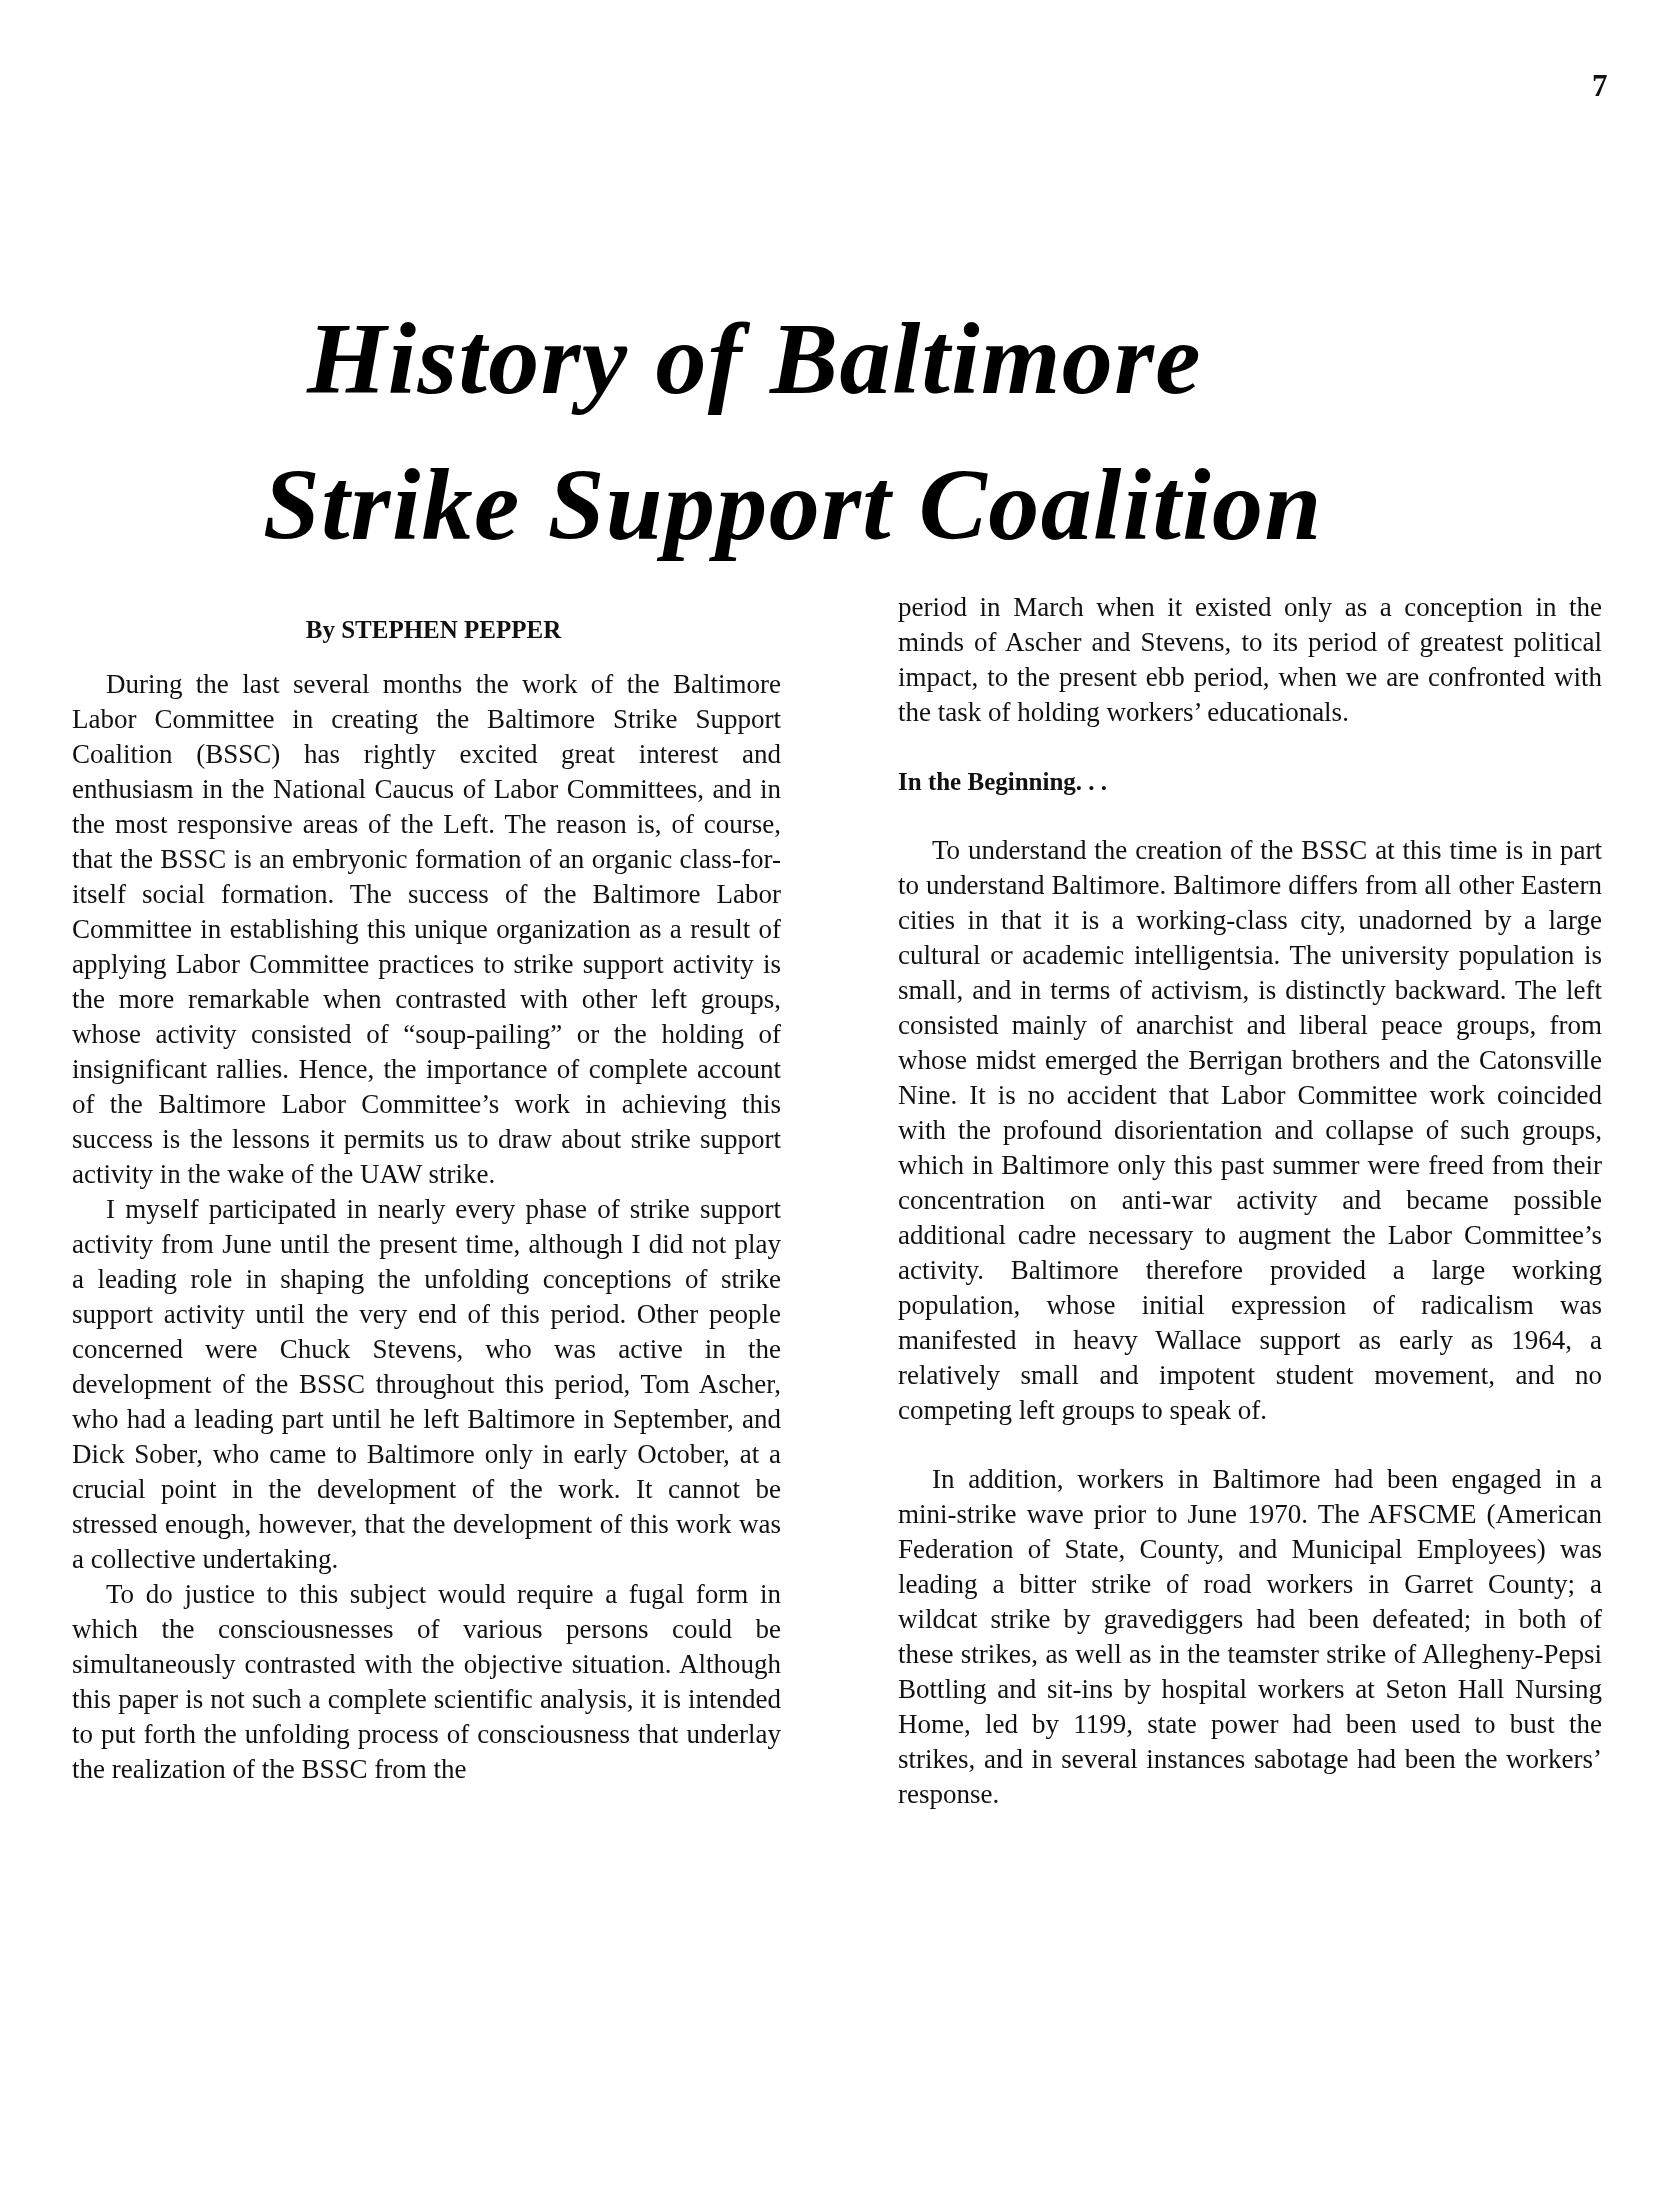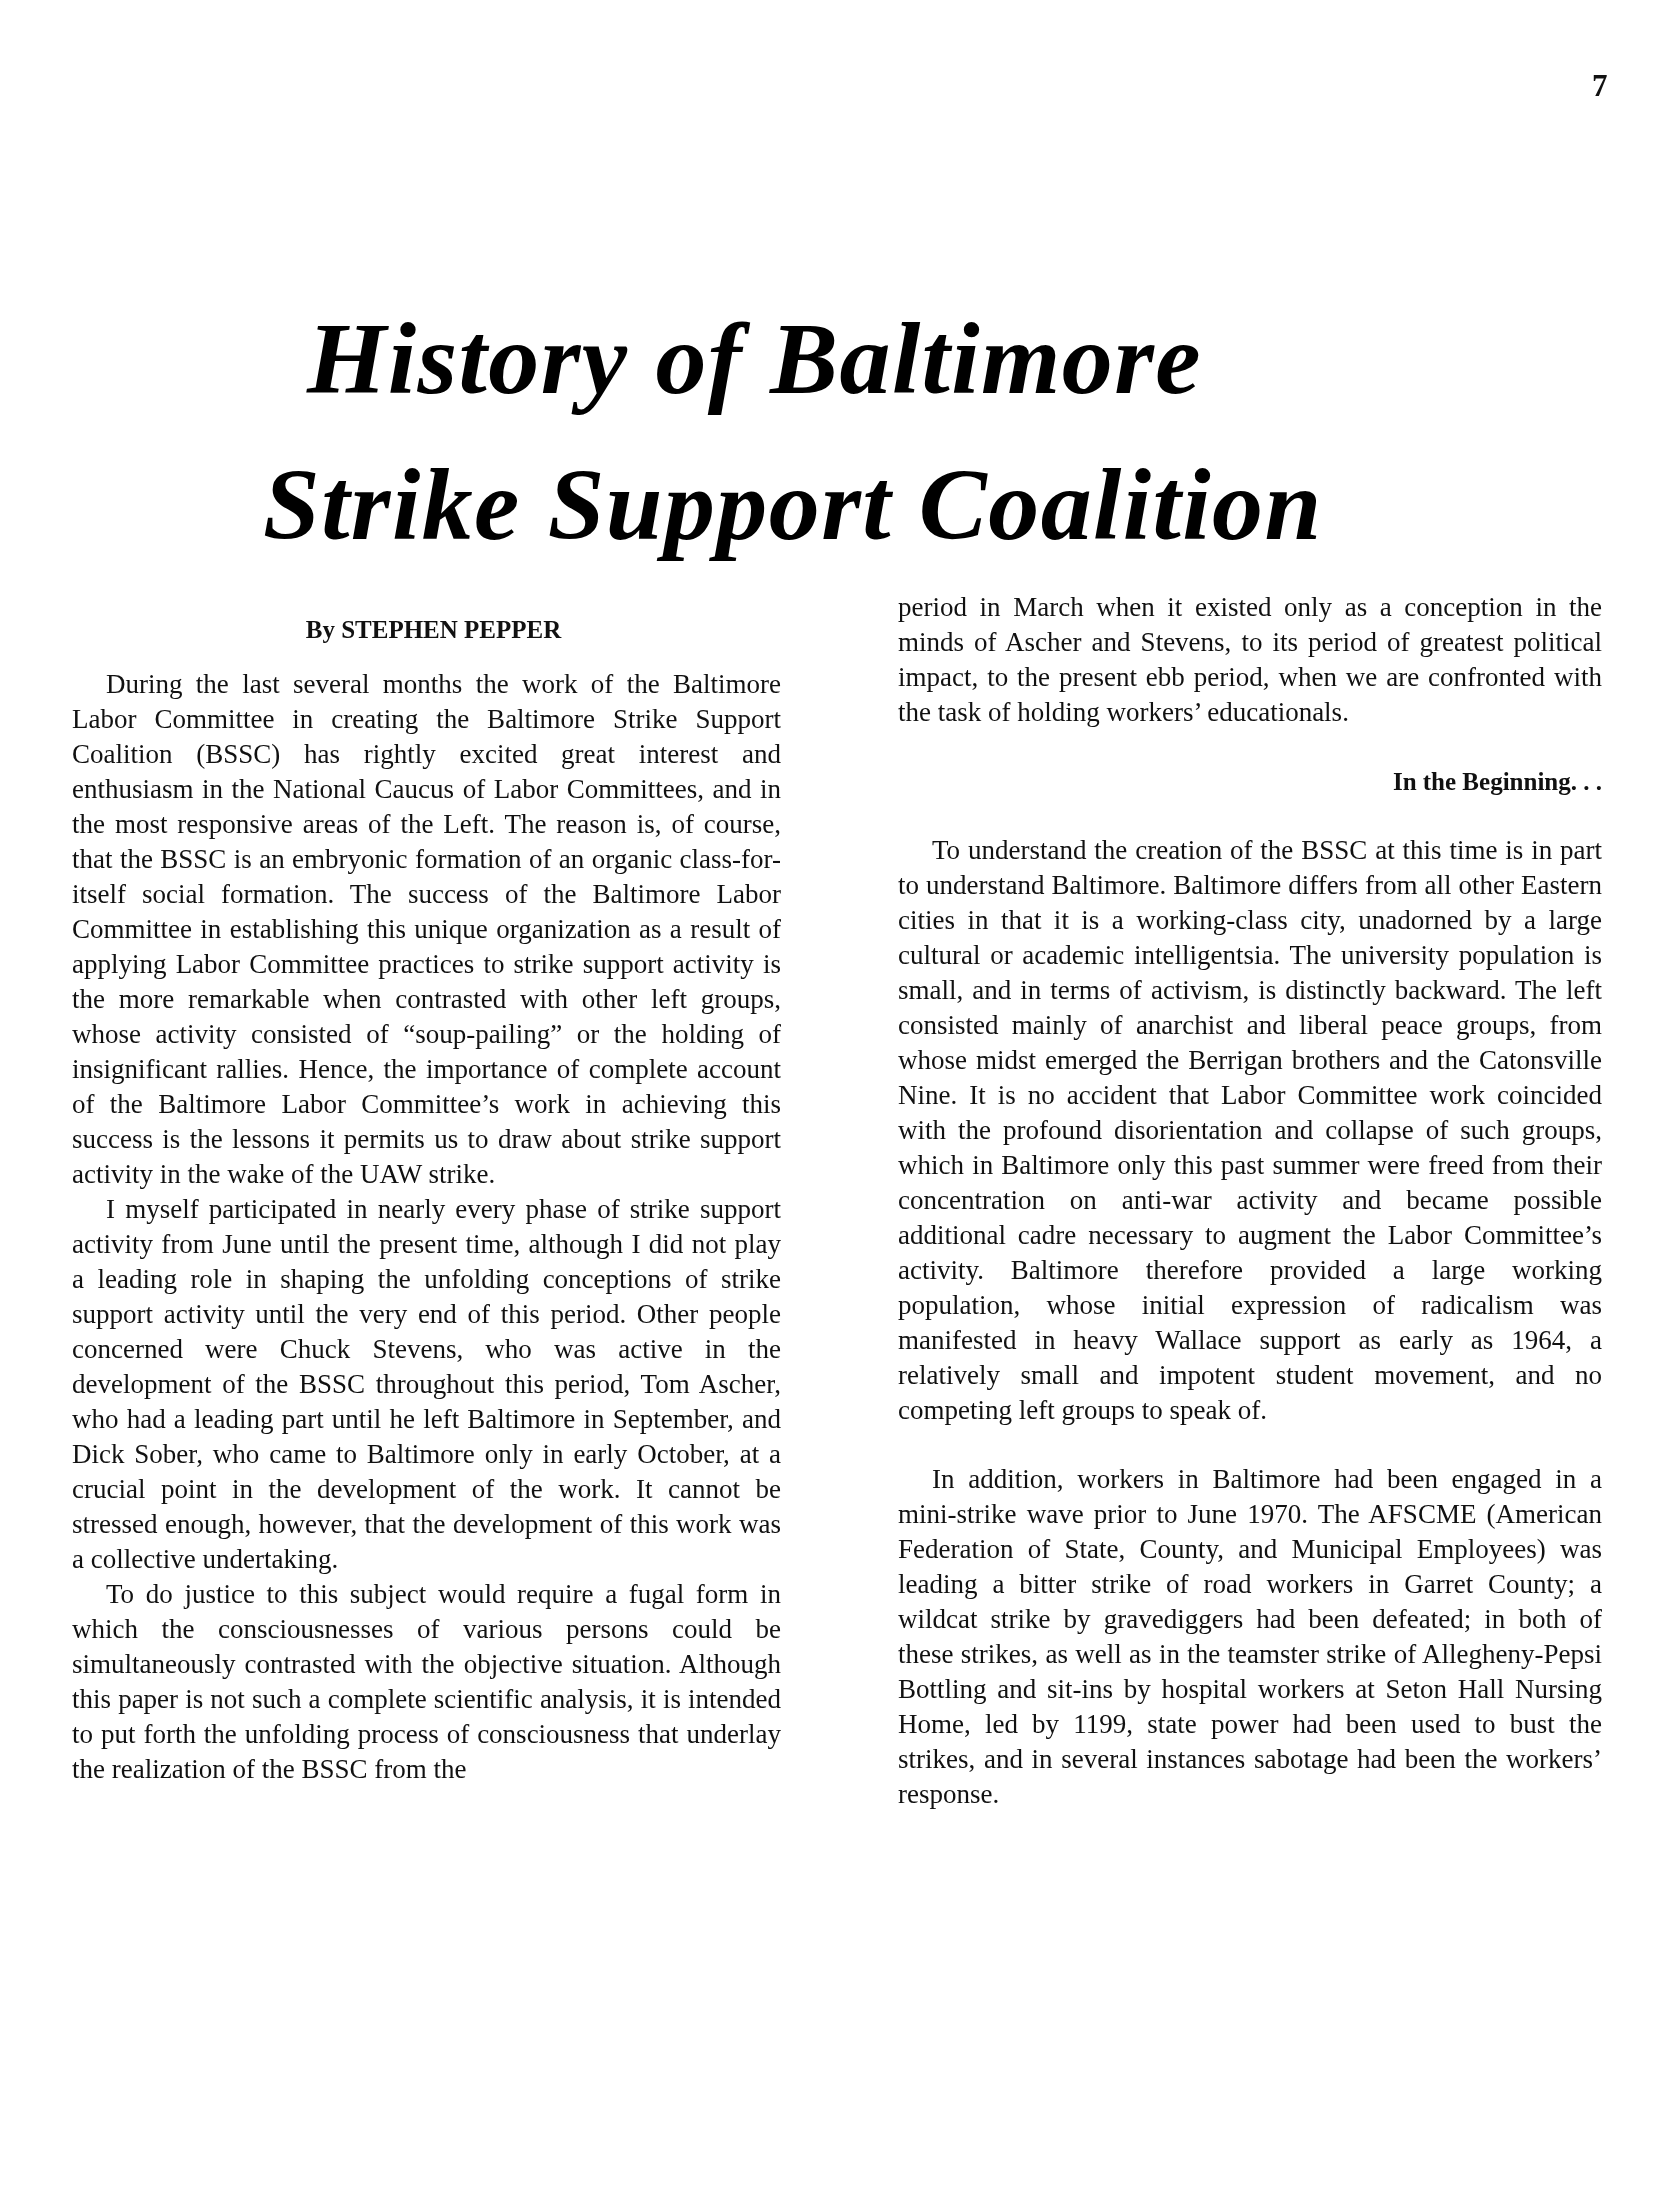--- a/index.html
+++ b/index.html
@@ -77,21 +77,21 @@
       text-indent: 34px;
     }
     .para.no-indent {
       text-indent: 0;
     }
     .para + .para {
       margin-top: 0;
       font-family: Liberation Serif, serif;
     }
     .subhead {
-      text-align: right;
+      text-align: left;
       font-weight: bold;
       font-size: 25px;
       line-height: 35px;
       margin: 34px 0 34px 0;
     }
     .gap {
       height: 34px;
     }
   </style>
 </head>

